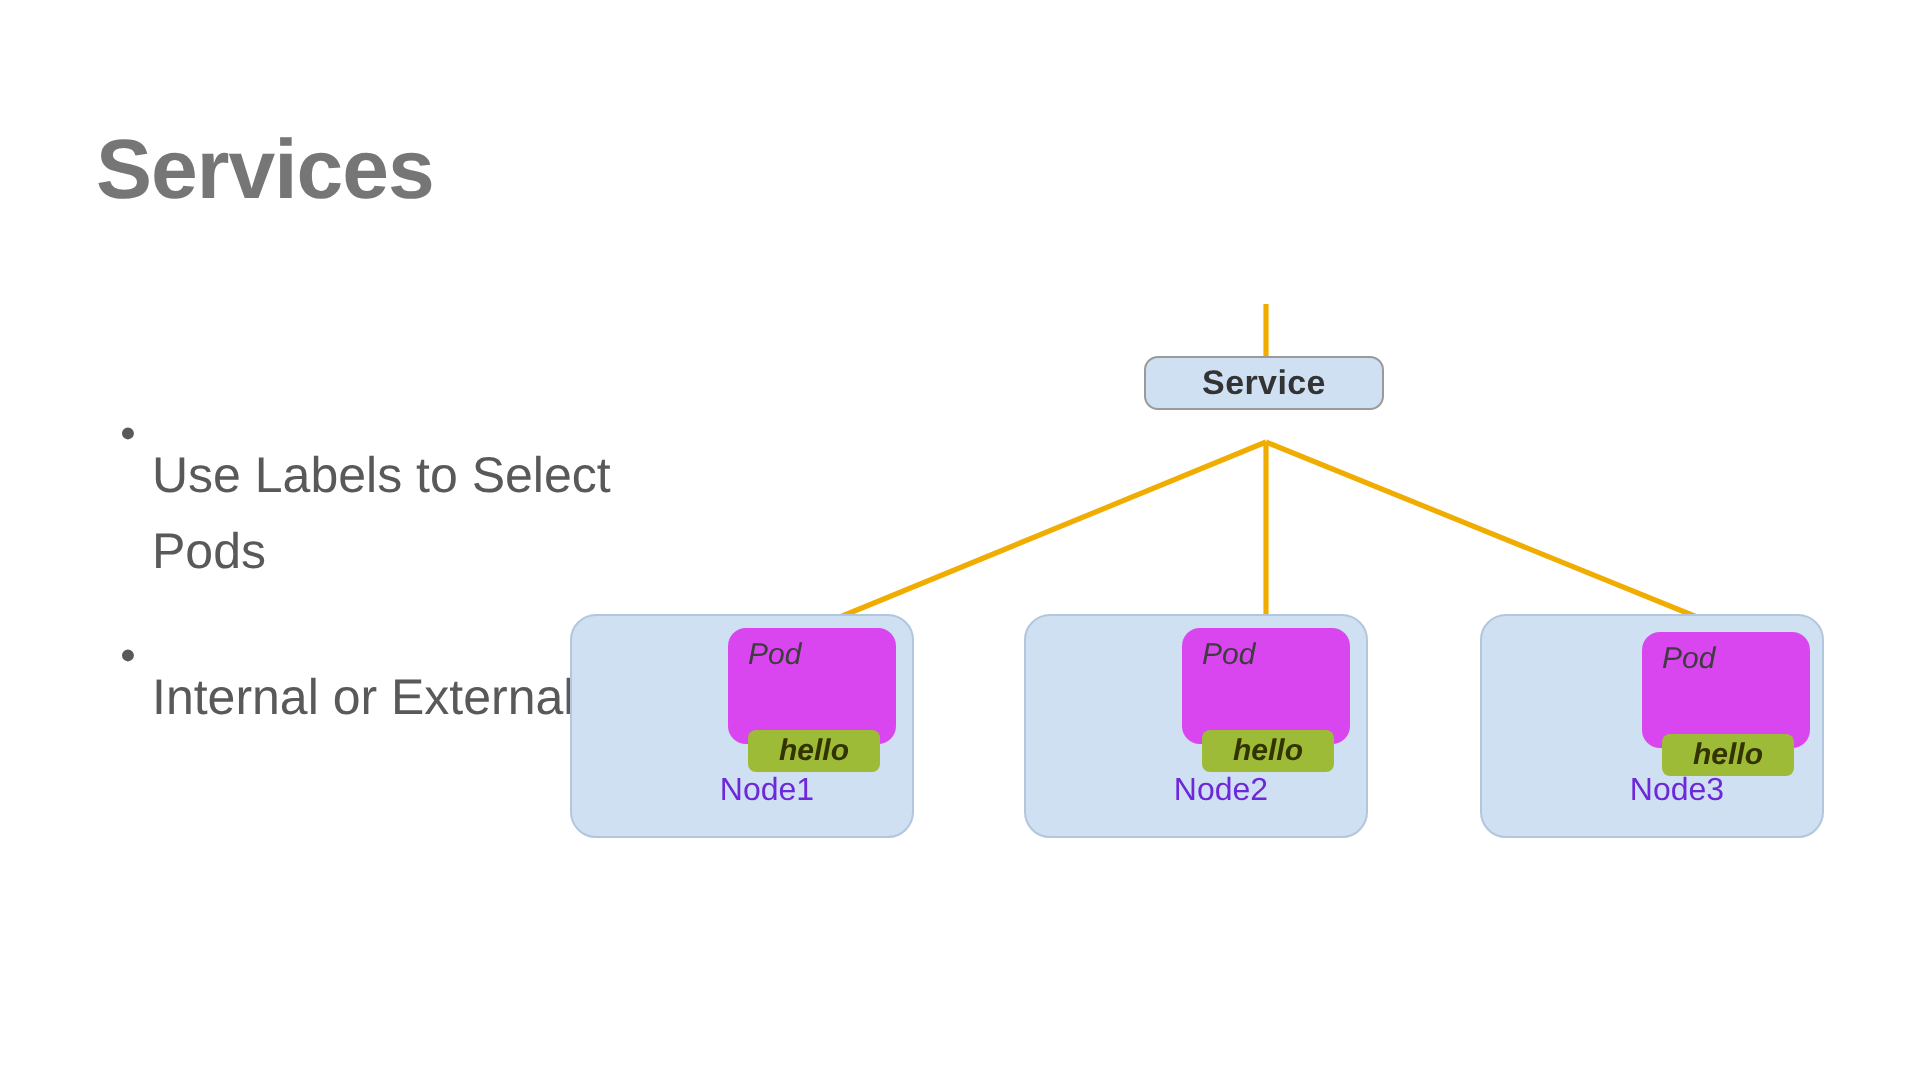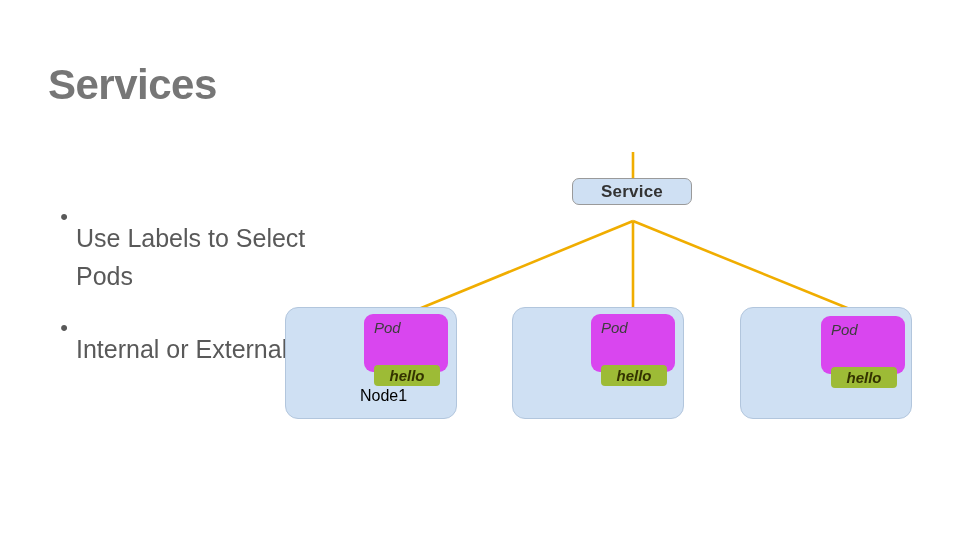--- a/index.html
+++ b/index.html
@@ -119,21 +119,21 @@
     border-radius: 13px;
     box-sizing: border-box;
   }
   .node-label {
     position: absolute;
     left: 0;
     right: 0;
     bottom: 13px;
     text-align: center;
     font-size: 16px;
-    color: #000000;
+    color: #6d28d9;
     padding-left: 25px;
   }
 
   .pod-box {
     position: absolute;
     width: 84px;
     height: 58px;
     background: #d946ef;
     border-radius: 9px;
     box-sizing: border-box;
@@ -219,25 +219,27 @@
       <span class="node-label">Node1</span>
     </div>
 
     <div class="node-box" id="node-2">
       <div class="pod-box" id="pod-2">
         <span class="pod-label">Pod</span>
         <span class="pod-chip">
           <span class="pod-chip-label">hello</span>
         </span>
       </div>
+      <span class="node-label">Node2</span>
     </div>
 
     <div class="node-box" id="node-3">
       <div class="pod-box" id="pod-3">
         <span class="pod-label">Pod</span>
         <span class="pod-chip">
           <span class="pod-chip-label">hello</span>
         </span>
       </div>
+      <span class="node-label">Node3</span>
     </div>
 
   </div>
 </div>
 
 </body></html>

